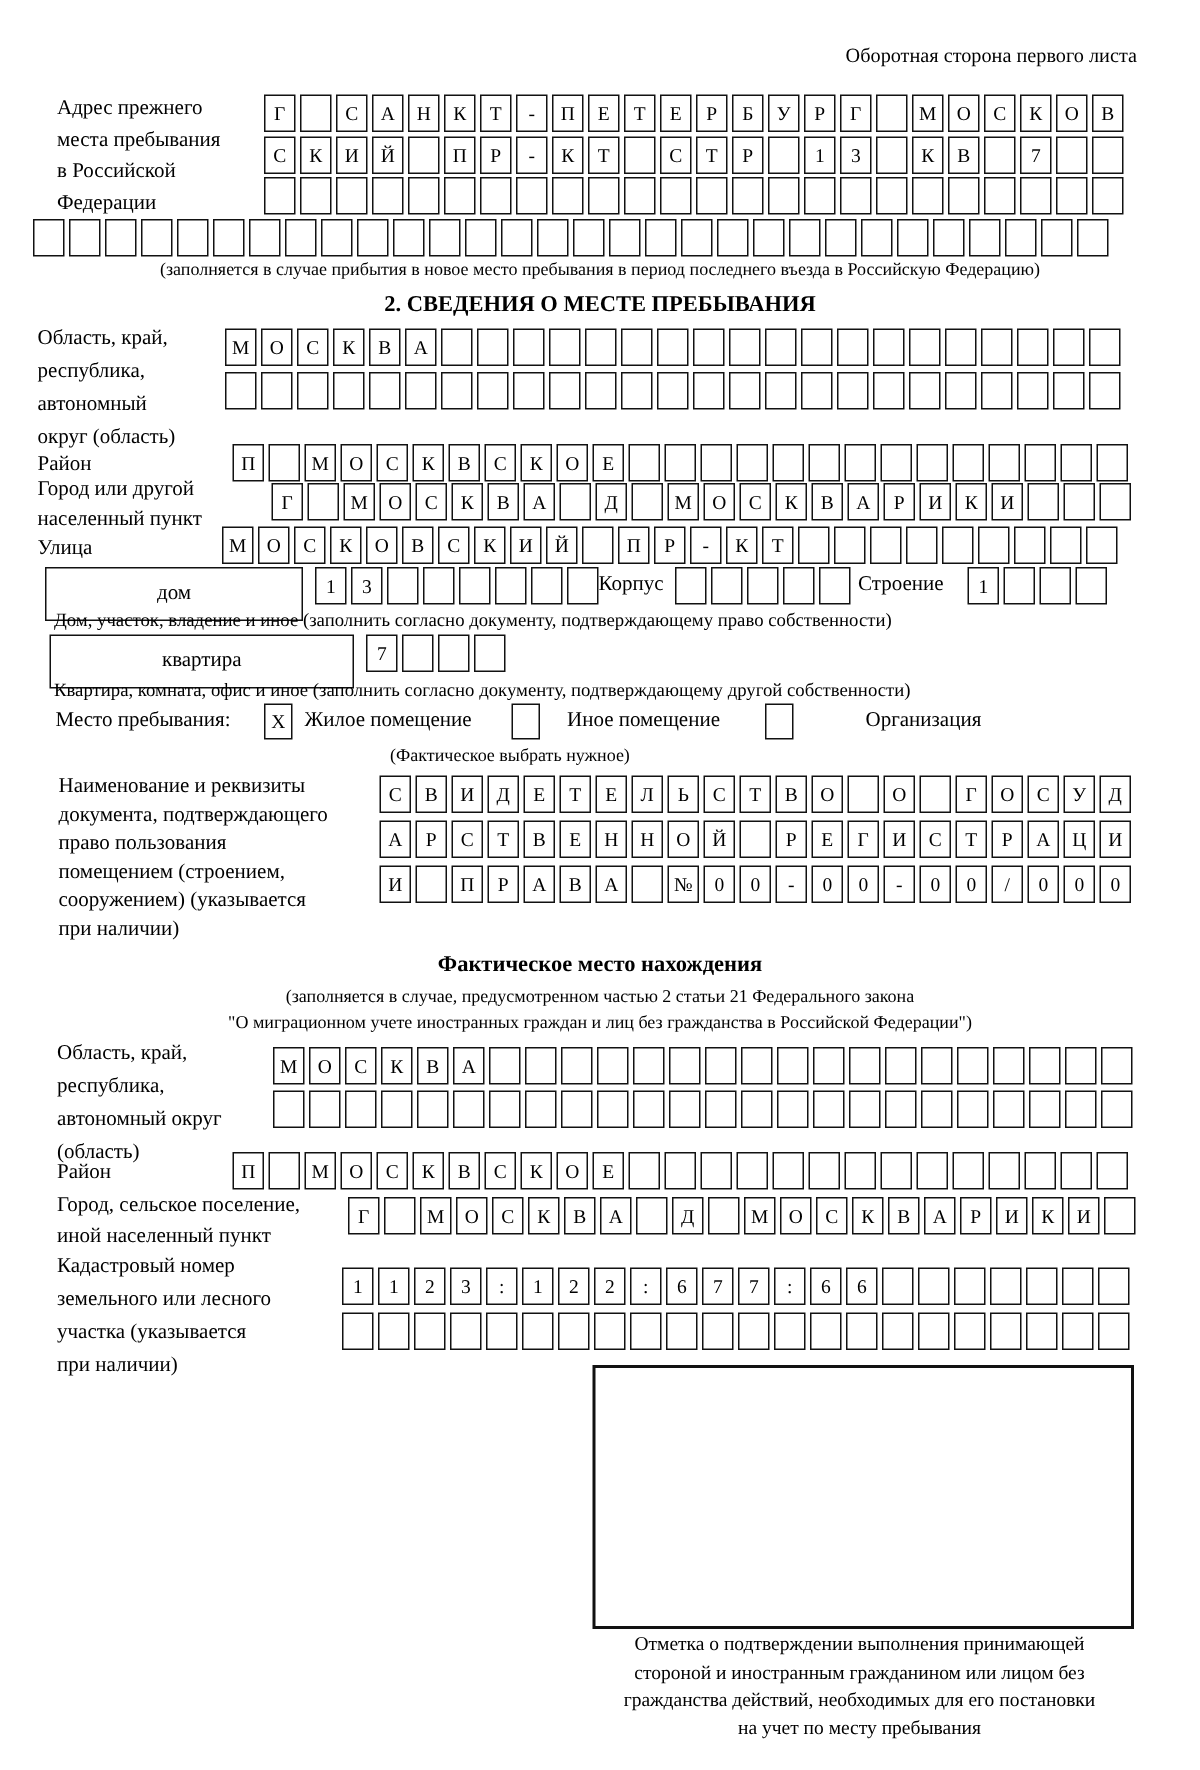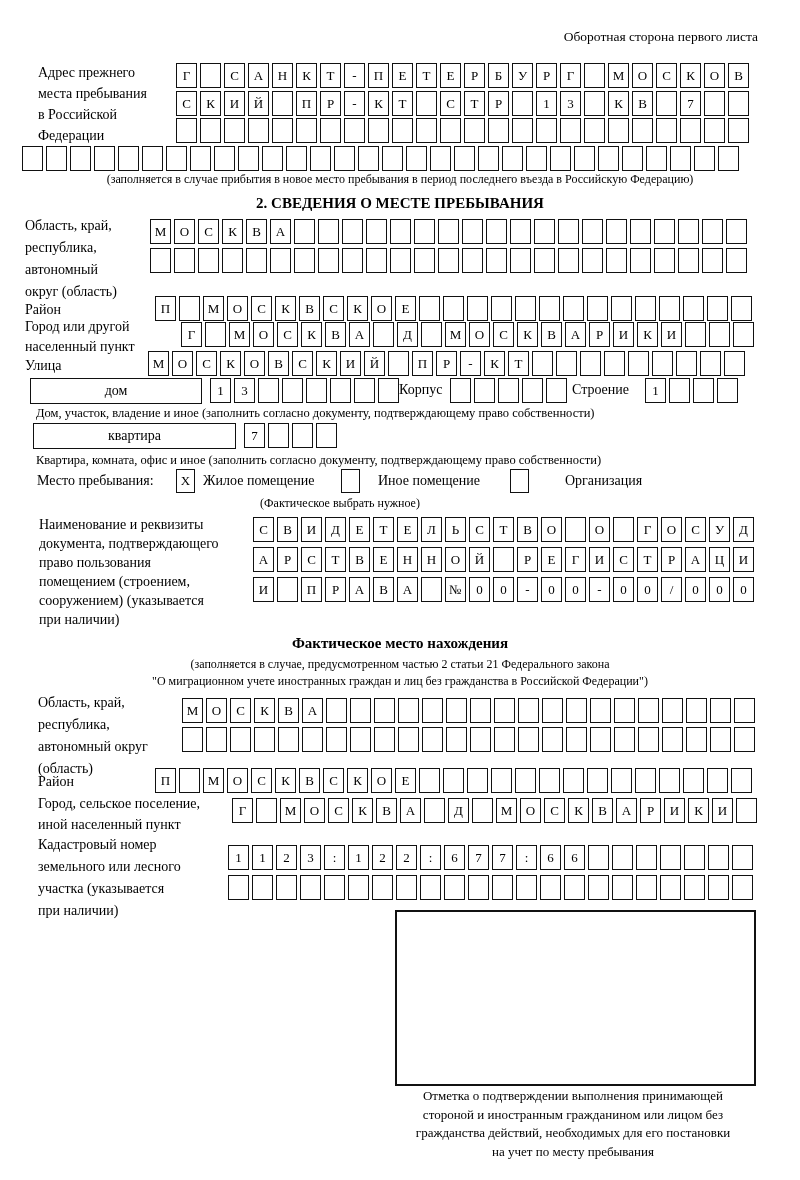--- a/index.html
+++ b/index.html
@@ -9,21 +9,21 @@
   .lbl{position:absolute;font-size:14px;line-height:21px;color:#000;}
   .ml{white-space:pre-line;}
   .cap{position:absolute;font-size:12.5px;color:#000;}
   .center{left:0;width:800px;text-align:center;}
   .title{position:absolute;font-weight:bold;font-size:15px;}
 
   .cellrow{position:absolute;display:flex;gap:3px;}
   .cell{box-sizing:border-box;width:21px;height:25px;border:1.6px solid #111;
         display:flex;align-items:center;justify-content:center;
         font-size:13px;font-family:"Liberation Serif","DejaVu Serif",serif;background:#fff;}
-  .widebox{position:absolute;box-sizing:border-box;border:1.6px solid #111;height:26px;
+  .widebox{position:absolute;box-sizing:border-box;border:1.6px solid #111;height:36px;
         display:flex;align-items:center;justify-content:center;font-size:14px;background:#fff;}
   .chk{position:absolute;box-sizing:border-box;width:19px;height:24px;border:1.6px solid #111;
         display:flex;align-items:center;justify-content:center;font-size:13px;background:#fff;}
   .inline-lbl{position:absolute;font-size:14px;}
   #stamp-box{position:absolute;left:395px;top:910px;width:357px;height:172px;
         border:2px solid #111;background:#fff;}
 </style>
 </head>
 <body>
 
@@ -47,29 +47,29 @@
   <div class="lbl ml" style="left:25px;top:317px;line-height:20px;">Город или другой
 населенный пункт</div>
   <div class="lbl" style="left:25px;top:355px;">Улица</div>
 
   <div class="widebox" style="left:30px;top:378px;width:172px;">дом</div>
   <div class="inline-lbl" style="left:399px;top:382px;">Корпус</div>
   <div class="inline-lbl" style="left:572px;top:382px;">Строение</div>
   <div class="cap" style="left:36px;top:406px;">Дом, участок, владение и иное (заполнить согласно документу, подтверждающему право собственности)</div>
 
   <div class="widebox" style="left:33px;top:423px;width:203px;">квартира</div>
-  <div class="cap" style="left:36px;top:453px;">Квартира, комната, офис и иное (заполнить согласно документу, подтверждающему право собственности)</div>
+  <div class="cap" style="left:36px;top:453px;">Квартира, комната, офис и иное (заполнить согласно документу, подтверждающему другой собственности)</div>
 
   <div class="inline-lbl" style="left:37px;top:473px;">Место пребывания:</div>
   <div class="chk" style="left:176px;top:469px;">X</div>
   <div class="inline-lbl" style="left:203px;top:473px;">Жилое помещение</div>
   <div class="chk" style="left:341px;top:469px;"></div>
   <div class="inline-lbl" style="left:378px;top:473px;">Иное помещение</div>
   <div class="chk" style="left:510px;top:469px;"></div>
-  <div class="inline-lbl" style="left:565px;top:473px;">Организация</div>
+  <div class="inline-lbl" style="left:577px;top:473px;">Организация</div>
   <div class="cap" style="left:242px;top:496px;width:196px;text-align:center;font-size:12px;">(Фактическое выбрать нужное)</div>
 
   <div class="lbl ml" style="left:39px;top:515px;line-height:19px;">Наименование и реквизиты
 документа, подтверждающего
 право пользования
 помещением (строением,
 сооружением) (указывается
 при наличии)</div>
 
   <div class="title center" style="top:635px;">Фактическое место нахождения</div>

